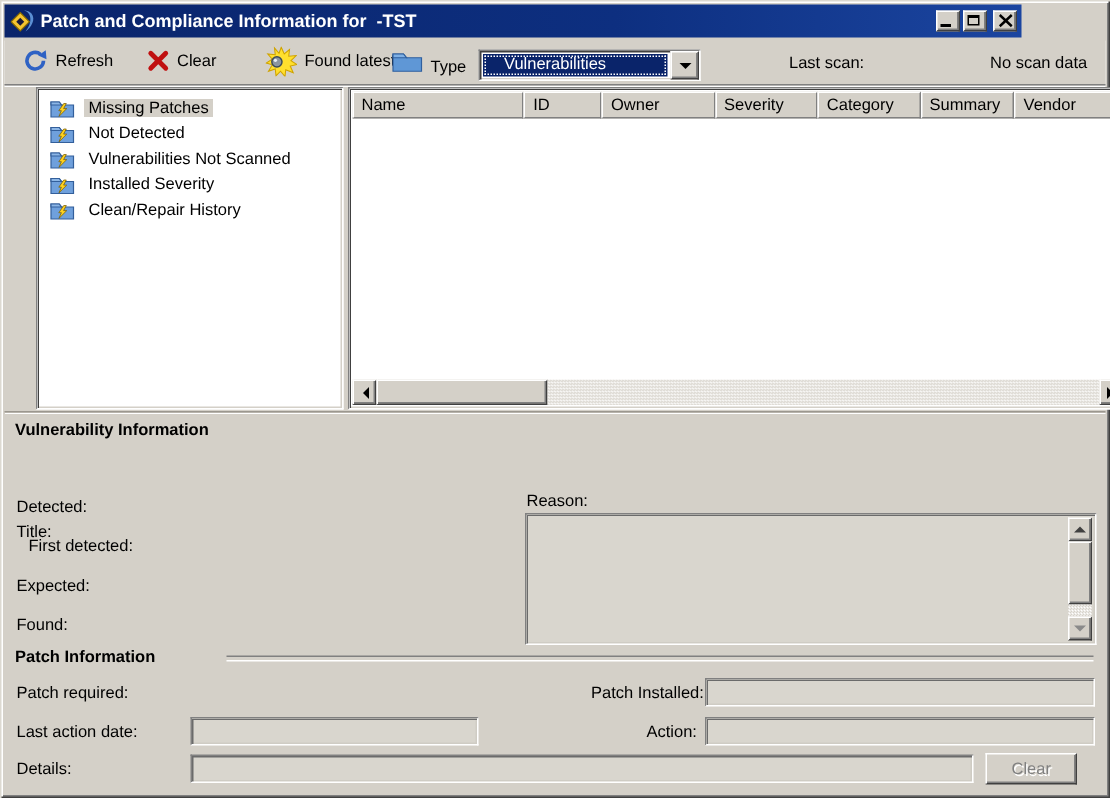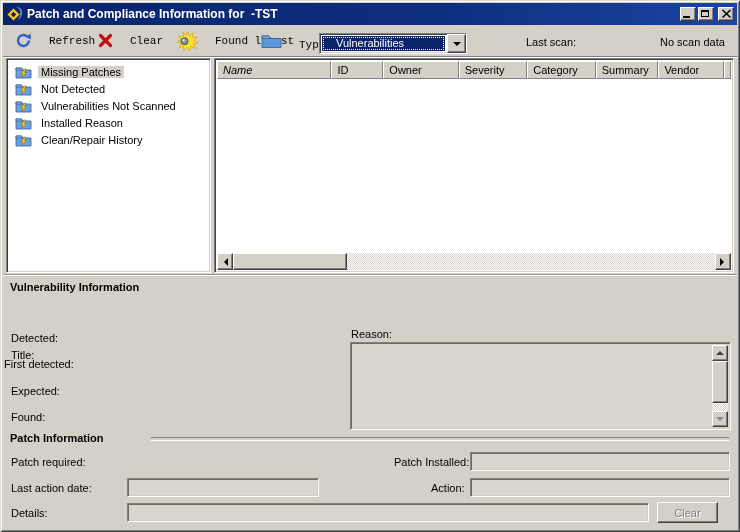--- a/index.html
+++ b/index.html
@@ -4,40 +4,40 @@
 <style>
   html,body { margin:0; padding:0; }
   body { font-family:"Liberation Sans", sans-serif; font-size:11px; color:#000; }
   .win {
     position:relative; width:740px; height:532px; background:#d4d0c8; overflow:hidden;
     box-shadow: inset 1px 1px 0 #dcd9d1, inset -1px -1px 0 #404040,
                 inset 2px 2px 0 #ffffff, inset -2px -2px 0 #808080;
   }
   
   .titlebar {
-    position:absolute; left:3px; top:3px; width:734px; height:22px;
+    position:absolute; left:3px; top:3px; width:678px; height:22px;
     background:linear-gradient(90deg,#0a246a 0%, #0d2f80 60%, #1b45a0 100%);
     display:flex; align-items:center; padding:0 2px; box-sizing:border-box;
   }
   .title-icon { width:17px; height:17px; margin:0 3px 0 2px; flex:0 0 auto; }
   .title-text { color:#fff; font-weight:bold; font-size:12px; white-space:pre; flex:1 1 auto; overflow:hidden; }
   .win-btns { display:flex; gap:2px; margin-right:1px; }
   .win-btn {
     width:16px; height:14px; background:#d4d0c8; position:relative;
     border:1px solid; border-color:#fff #404040 #404040 #fff;
     box-shadow: inset -1px -1px 0 #808080; box-sizing:border-box; cursor:default;
   }
   .win-btn.close { margin-left:2px; }
   .glyph-min { position:absolute; left:2px; bottom:2px; width:7px; height:2px; background:#000; }
   .glyph-max { position:absolute; left:2px; top:2px; width:8px; height:7px; border:1px solid #000; border-top-width:2px; box-sizing:border-box; }
   .glyph-x  { position:absolute; left:2px; top:1px; }
   
   .toolbar { position:absolute; left:3px; top:26px; width:734px; height:31px; background:#d4d0c8;
              border-bottom:1px solid #808080; box-shadow:0 1px 0 #fff; box-sizing:border-box; }
-  .tb-item { position:absolute; display:flex; align-items:center; gap:17px; cursor:default;font-family:Liberation Mono, monospace; }
+  .tb-item { position:absolute; display:flex; align-items:center; gap:5px; cursor:default; }
   .tb-label { white-space:nowrap; }
   .combo {
     position:absolute; left:316px; top:7px; width:148px; height:21px; background:#fff;
     border:1px solid #808080; border-right-color:#fff; border-bottom-color:#fff;
     box-shadow: inset 1px 1px 0 #404040, inset -1px -1px 0 #d4d0c8;
     box-sizing:border-box; display:flex; cursor:default;
   }
   .combo-text {
     flex:1 1 auto; margin:2px; background:#0a246a; color:#fff; padding:1px 14px;
     outline:1px dotted #ffffff; outline-offset:-2px; white-space:nowrap; overflow:hidden;
@@ -52,33 +52,34 @@
   .tri-left { width:0; height:0; border:4px solid transparent; border-right:4px solid #000; margin-left:-2px; }
   .tri-right{ width:0; height:0; border:4px solid transparent; border-left:4px solid #000; margin-left:2px; }
   .tri-up   { width:0; height:0; border:4px solid transparent; border-bottom:4px solid #404040; margin-bottom:4px; }
   .tri-down2{ width:0; height:0; border:4px solid transparent; border-top:4px solid #8a8a8a; margin-top:4px; }
   
   .panel {
     position:absolute; background:#fff;
     border:1px solid #808080; border-right-color:#fff; border-bottom-color:#fff;
     box-shadow: inset 1px 1px 0 #404040, inset -1px -1px 0 #d4d0c8;
     box-sizing:border-box;
+    margin-left:18px;
   }
   .tree { left:6px; top:58px; width:205px; height:215px; padding:4px 2px; }
   .tree-item { display:flex; align-items:center; height:17px; gap:6px; padding-left:6px; cursor:default; }
   .tree-icon { width:17px; height:14px; flex:0 0 auto; }
   .tree-label { padding:0 3px; white-space:nowrap; }
   .tree-item.selected .tree-label { background:#d4d0c8; }
   .grid { left:214px; top:58px; width:520px; height:215px; }
   .grid-header { position:absolute; left:2px; top:2px; right:2px; height:18px; display:flex; }
   .hcell {
     background:#d4d0c8; border:1px solid; border-color:#fff #808080 #808080 #fff;
     box-sizing:border-box; padding:2px 0 0 5px; white-space:nowrap; overflow:hidden; cursor:default;
   }
-  .c0{width:117px;font-style:italic;} .c1{width:53px;} .c2{width:77px;} .c3{width:70px;} .c4{width:70px;} .c5{width:64px;} .c6{width:67px;} .cfill{flex:1 1 auto;}
+  .c0{width:117px;} .c1{width:53px;} .c2{width:77px;} .c3{width:70px;} .c4{width:70px;} .c5{width:64px;} .c6{width:67px;} .cfill{flex:1 1 auto;}
   
   .track {
     background-image: conic-gradient(#ffffff 0 25%, #d6d2ca 0 50%, #ffffff 0 75%, #d6d2ca 0);
     background-size:2px 2px;
   }
   .hscroll { position:absolute; left:2px; right:2px; bottom:2px; height:17px; display:flex; }
   .sbtn {
     width:16px; height:17px; flex:0 0 auto; background:#d4d0c8;
     border:1px solid; border-color:#fff #404040 #404040 #fff;
     box-shadow: inset -1px -1px 0 #808080; box-sizing:border-box;
@@ -220,21 +221,21 @@
         <polygon points="9.5,4 6.2,8.8 7.9,8.8 6.3,12.6 11.5,7.4 9.4,7.4 11.2,4" fill="#ffd21e" stroke="#7a5c00" stroke-width="0.5"></polygon>
       </svg>
       <span class="tree-label">Vulnerabilities Not Scanned</span>
     </div>
     <div class="tree-item">
       <svg class="tree-icon" viewBox="0 0 17 14">
         <path d="M1,3 L6.5,3 L8,5 L16,5 L16,13 L1,13 Z" fill="#6fa0dc" stroke="#335f9b" stroke-width="0.8"></path>
         <path d="M1,3 L6.5,3 L8,5 L1,5 Z" fill="#8cb6e6" stroke="#335f9b" stroke-width="0.8"></path>
         <polygon points="9.5,4 6.2,8.8 7.9,8.8 6.3,12.6 11.5,7.4 9.4,7.4 11.2,4" fill="#ffd21e" stroke="#7a5c00" stroke-width="0.5"></polygon>
       </svg>
-      <span class="tree-label">Installed Reason</span>
+      <span class="tree-label">Installed Severity</span>
     </div>
     <div class="tree-item">
       <svg class="tree-icon" viewBox="0 0 17 14">
         <path d="M1,3 L6.5,3 L8,5 L16,5 L16,13 L1,13 Z" fill="#6fa0dc" stroke="#335f9b" stroke-width="0.8"></path>
         <path d="M1,3 L6.5,3 L8,5 L1,5 Z" fill="#8cb6e6" stroke="#335f9b" stroke-width="0.8"></path>
         <polygon points="9.5,4 6.2,8.8 7.9,8.8 6.3,12.6 11.5,7.4 9.4,7.4 11.2,4" fill="#ffd21e" stroke="#7a5c00" stroke-width="0.5"></polygon>
       </svg>
       <span class="tree-label">Clean/Repair History</span>
     </div>
   </div>
@@ -259,21 +260,21 @@
       <div class="sbtn">
           <div class="tri-right"></div>
         </div>
     </div>
   </div>
 
   <div class="info">
     <span class="lbl bold" style="left:7px; top:6px;">Vulnerability Information</span>
     <span class="lbl" style="left:8px; top:30px;margin-top:44px;">Title:</span>
     <span class="lbl" style="left:8px; top:57px;">Detected:</span>
-    <span class="lbl" style="left:1px; top:83px;">First detected:</span>
+    <span class="lbl" style="left:16px; top:83px;">First detected:</span>
     <span class="lbl" style="left:8px; top:110px;">Expected:</span>
     <span class="lbl" style="left:8px; top:136px;">Found:</span>
 
     <span class="lbl" style="left:348px; top:53px;">Reason:</span>
     <div class="reason-box">
       <div class="reason-text"></div>
       <div class="vscroll">
         <div class="vbtn">
             <div class="tri-up"></div>
           </div>

